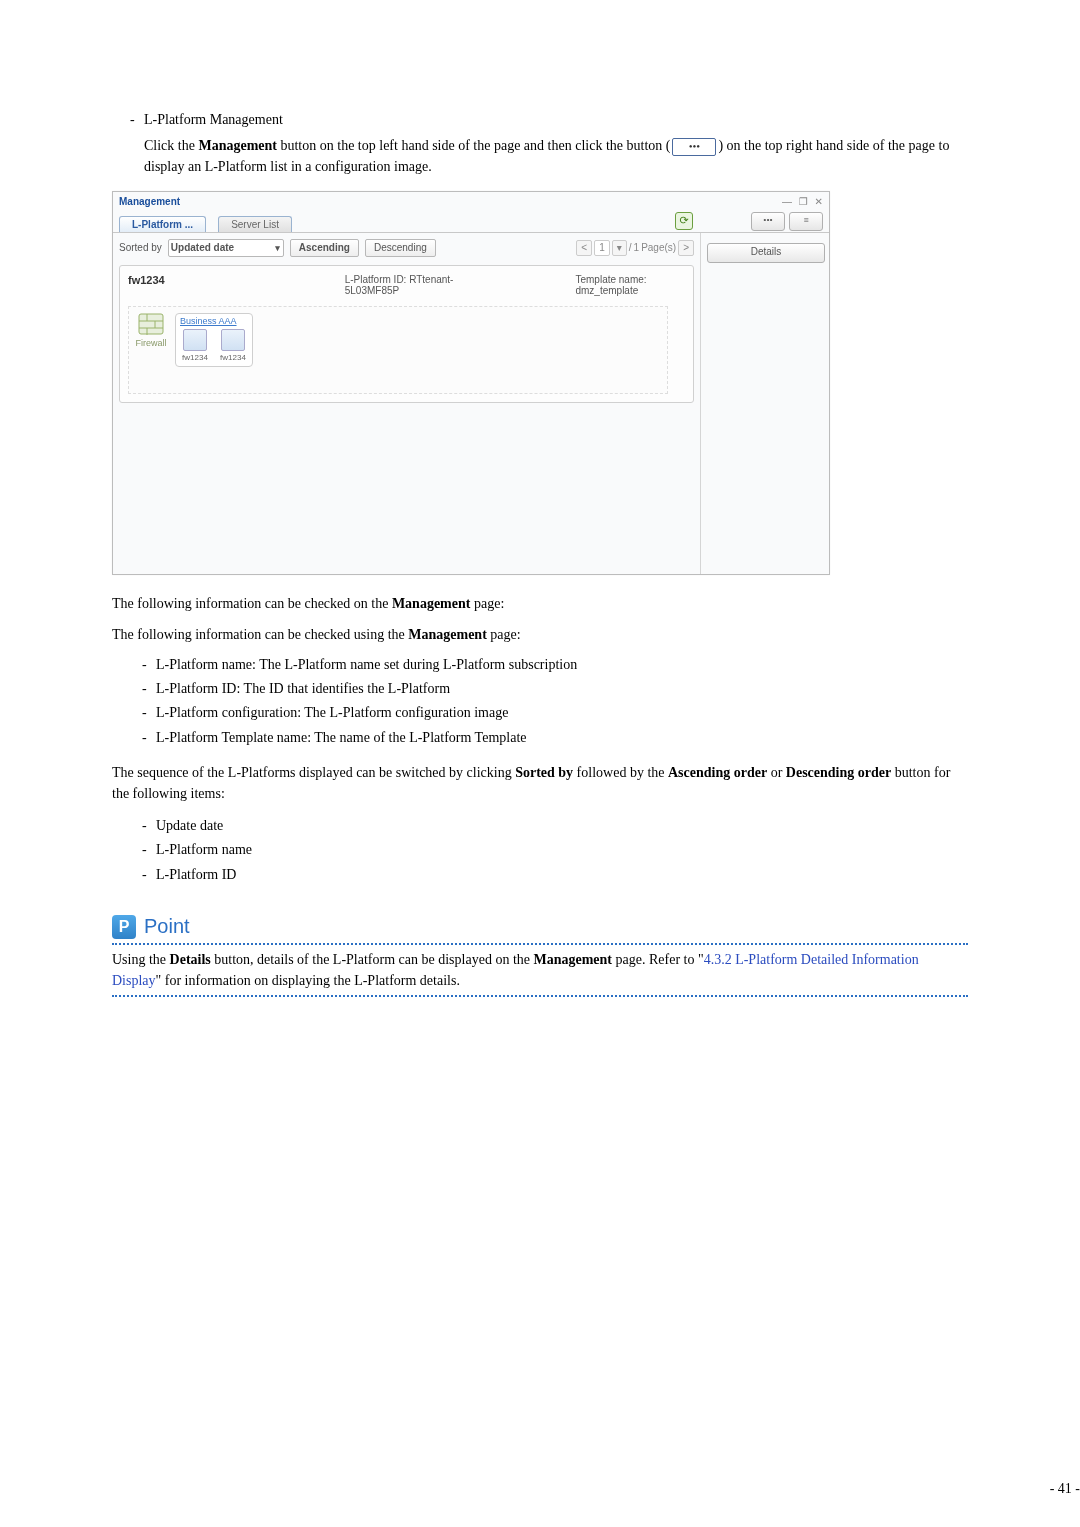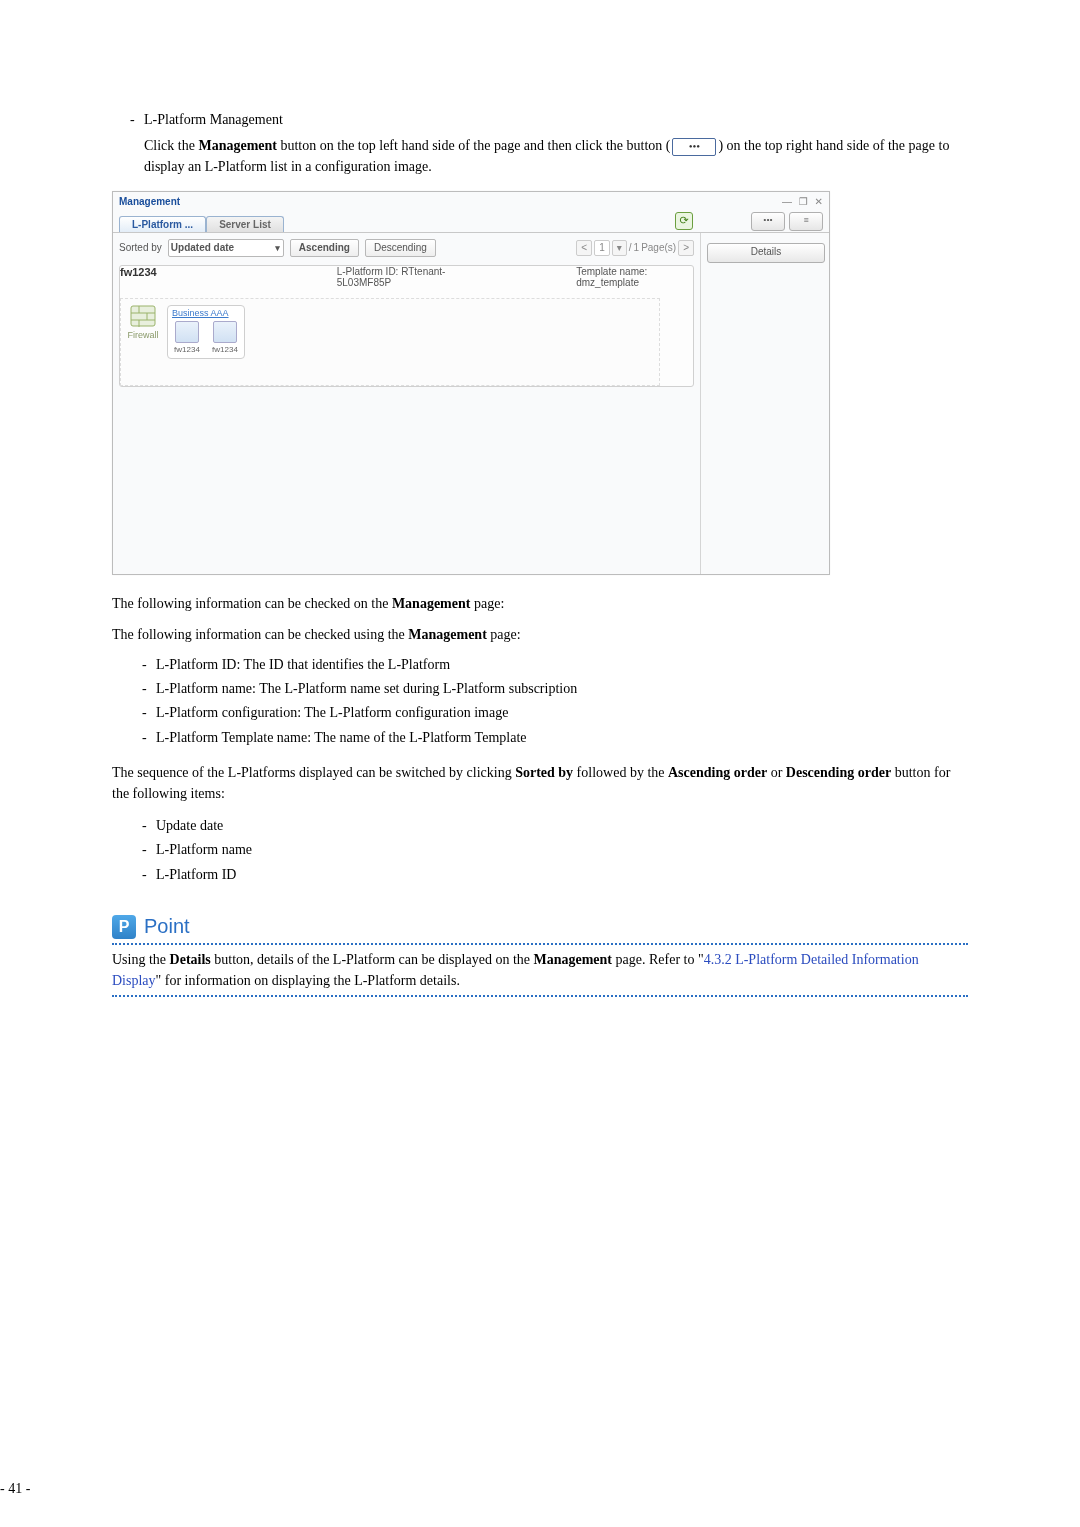--- a/index.html
+++ b/index.html
@@ -62,40 +62,40 @@
     font-weight: bold;
   }
   .scr-hdr-icons span {
     margin-left: 4px;
     color: #888;
     font-weight: normal;
   }
   .scr-tabs {
     display: flex;
     align-items: flex-end;
-    gap: 0;
+    gap: 12px;
     padding-left: 6px;
     height: 20px;
     border-bottom: 1px solid #c8c8c8;
     font-family: Tahoma, sans-serif;
     font-size: 10px;
   }
   .scr-tab {
     padding: 2px 12px;
     border: 1px solid #9ab3d0;
     border-bottom: none;
     border-radius: 3px 3px 0 0;
     background: linear-gradient(#fff, #e3edf7);
     color: #2b5aa0;
     font-weight: bold;
   }
   .scr-tab.inactive {
     background: linear-gradient(#f4f4f4, #e0e0e0);
     color: #666;
-    font-weight: bold;
+    font-weight: normal;
     text-align: right;
   }
   .scr-refresh {
     position: absolute;
     right: 136px;
     top: 20px;
     width: 16px;
     height: 16px;
     border: 1px solid #6b9e3f;
     border-radius: 3px;
@@ -188,20 +188,21 @@
     border-radius: 2px;
     background: #f5f5f5;
     padding: 0 4px;
     height: 14px;
     line-height: 14px;
   }
   .scr-card {
     border: 1px solid #d0d0d0;
     border-radius: 3px;
     background: #fdfdfd;
+    padding: 8px;
   }
   .scr-card-hdr {
     display: flex;
     gap: 40px;
     font-size: 10px;
     margin-bottom: 10px;
   }
   .scr-card-hdr .name { font-weight: bold; color: #333; font-size: 11px; }
   .scr-card-hdr .kv { color: #555; }
   .diagram-row {
@@ -309,21 +310,21 @@
     border: none;
     border-top: 2px dotted #2a6fc4;
     margin: 4px 0;
   }
   .link { color: #2a4bbf; }
   .page-number {
     position: absolute;
     bottom: 30px;
     left: 0;
     width: 100%;
-    text-align: left;
+    text-align: right;
     font-size: 14px;
   }
 </style>
 </head>
 <body>
 
 <div class="page">
 
   <div class="dash-list">
     <div class="dash-item">
@@ -417,22 +418,22 @@
   </div>
 
   <p class="para">
     <span>The following information can be checked on the </span><b>Management</b><span> page:</span>
   </p>
   <p class="para">
     <span>The following information can be checked using the </span><b>Management</b><span> page:</span>
   </p>
 
   <div class="dash-list" style="padding-left:30px;">
+    <div class="dash-item">L-Platform name: The L-Platform name set during L-Platform subscription</div>
     <div class="dash-item">L-Platform ID: The ID that identifies the L-Platform</div>
-    <div class="dash-item">L-Platform name: The L-Platform name set during L-Platform subscription</div>
     <div class="dash-item">L-Platform configuration: The L-Platform configuration image</div>
     <div class="dash-item">L-Platform Template name: The name of the L-Platform Template</div>
   </div>
 
   <p class="para">
     <span>The sequence of the L-Platforms displayed can be switched by clicking </span><b>Sorted by</b><span> followed by the </span><b>Ascending order</b><span> or </span><b>Descending order</b><span> button for the following items:</span>
   </p>
 
   <div class="dash-list" style="padding-left:30px;margin-top:12px;">
     <div class="dash-item">Update date</div>

